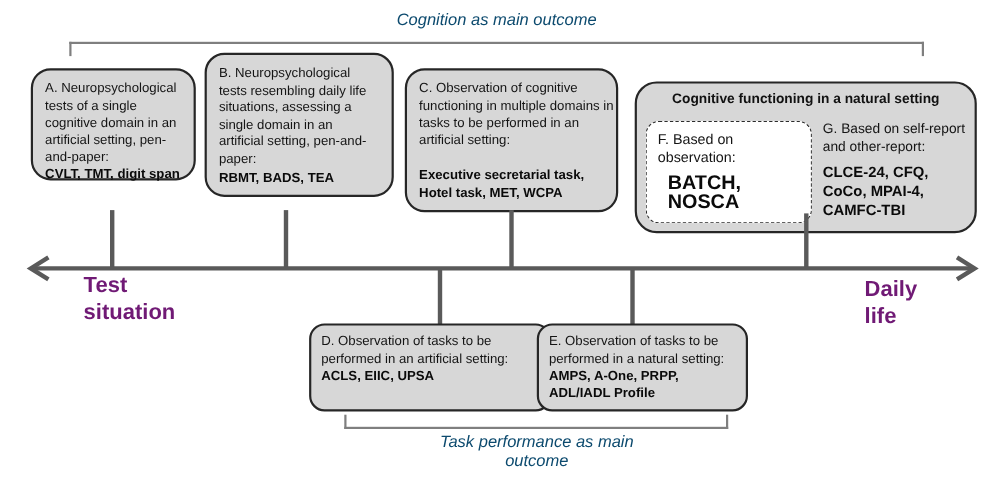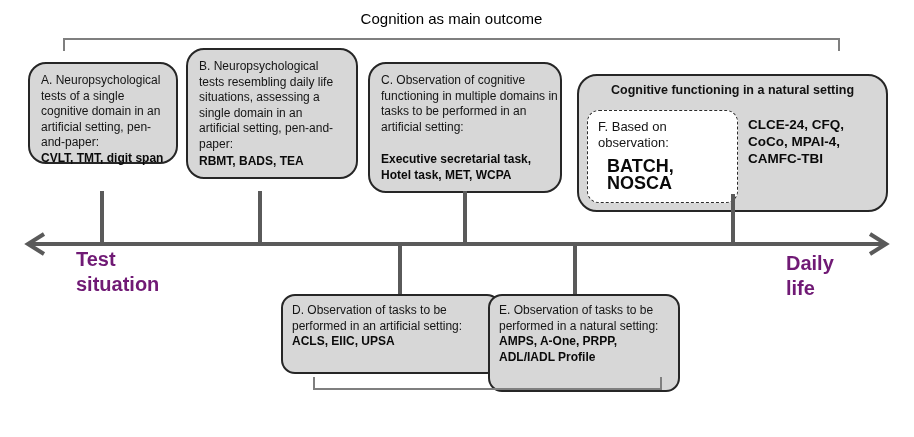--- a/index.html
+++ b/index.html
@@ -26,24 +26,25 @@
   .bracket-bottom {
     position: absolute;
     left: 313px; top: 377px;
     width: 349px; height: 13px;
     border-bottom: 2px solid #7f7f7f;
     border-left: 2px solid #7f7f7f;
     border-right: 2px solid #7f7f7f;
   }
   .bracket-label {
     position: absolute;
+    font-style: italic;
     font-size: 15px;
     line-height: 18px;
     text-align: center;
-    color: #000000;
+    color: #0c4a6e;
     white-space: pre-line;
   }
   .label-cognition { left: 63px; top: 10px; width: 777px; }
   .label-task      { left: 288px; top: 393px; width: 400px; }
 
   
   .box {
     position: absolute;
     background: #d7d7d7;
     border: 2px solid #262626;
@@ -52,21 +53,21 @@
     display: flex;
     flex-direction: column;
     font-size: 12px;
     line-height: 15.5px;
   }
   .box-a  { left: 28px;  top: 62px;  width: 150px; height: 102px; }
   .box-b  { left: 186px; top: 48px;  width: 172px; height: 131px; }
   .box-c  { left: 368px; top: 62px;  width: 194px; height: 131px; padding-right: 0; }
   .box-fg { left: 577px; top: 74px;  width: 311px; height: 138px; border-radius: 20px; padding: 6px 8px; }
   .box-d  { left: 281px; top: 294px; width: 220px; height: 80px; border-radius: 14px; padding: 7px 9px; }
-  .box-e  { left: 488px; top: 294px; width: 192px; height: 98px; border-radius: 14px; padding: 7px 7px 7px 9px; }
+  .box-e  { left: 488px; top: 294px; width: 192px; height: 80px; border-radius: 14px; padding: 7px 7px 7px 9px; }
 
   .box-desc { color: #141414; }
   .box-names { font-weight: 700; color: #0a0a0a; margin-top: auto; }
   .box-d .box-names, .box-e .box-names { margin-top: 0; }
 
   
   .fg-header {
     text-align: center;
     font-weight: 700;
     font-size: 12.5px;
@@ -153,20 +154,21 @@
   </div>
 
   <div class="box box-fg">
     <div class="fg-header">Cognitive functioning in a natural setting</div>
     <div class="box-f">
       <div class="box-desc">F. Based on observation:</div>
       <div class="box-names">BATCH,
 NOSCA</div>
     </div>
     <div class="g-col">
+      <div class="box-desc">G. Based on self-report and other-report:</div>
       <div class="box-names">CLCE-24, CFQ, CoCo, MPAI-4, CAMFC-TBI</div>
     </div>
   </div>
 
   <div class="connector conn-a"></div>
   <div class="connector conn-b"></div>
   <div class="connector conn-c"></div>
   <div class="connector conn-fg"></div>
   <div class="connector conn-d"></div>
   <div class="connector conn-e"></div>
@@ -186,14 +188,16 @@
     <div class="box-desc">D. Observation of tasks to be performed in an artificial setting:</div>
     <div class="box-names">ACLS, EIIC, UPSA</div>
   </div>
 
   <div class="box box-e">
     <div class="box-desc">E. Observation of tasks to be performed in a natural setting:</div>
     <div class="box-names">AMPS, A-One, PRPP, ADL/IADL Profile</div>
   </div>
 
   <div class="bracket-bottom"></div>
+  <div class="bracket-label label-task">Task performance as main
+outcome</div>
 
 </div>
 
 </body></html>

